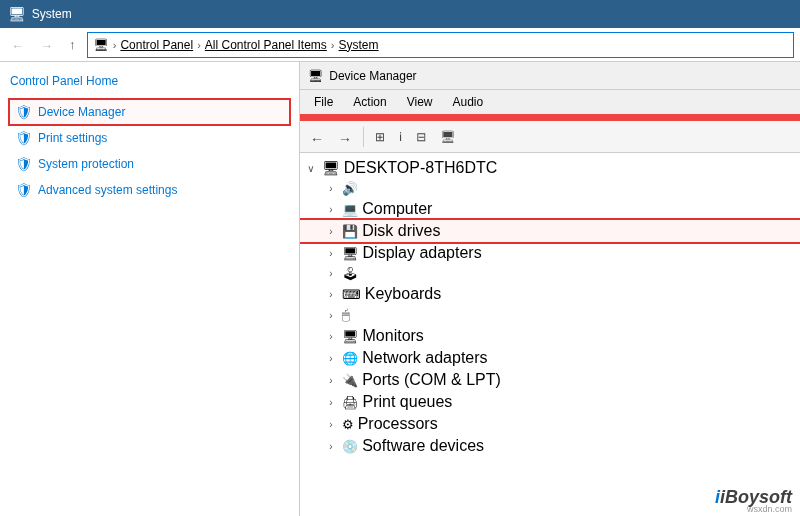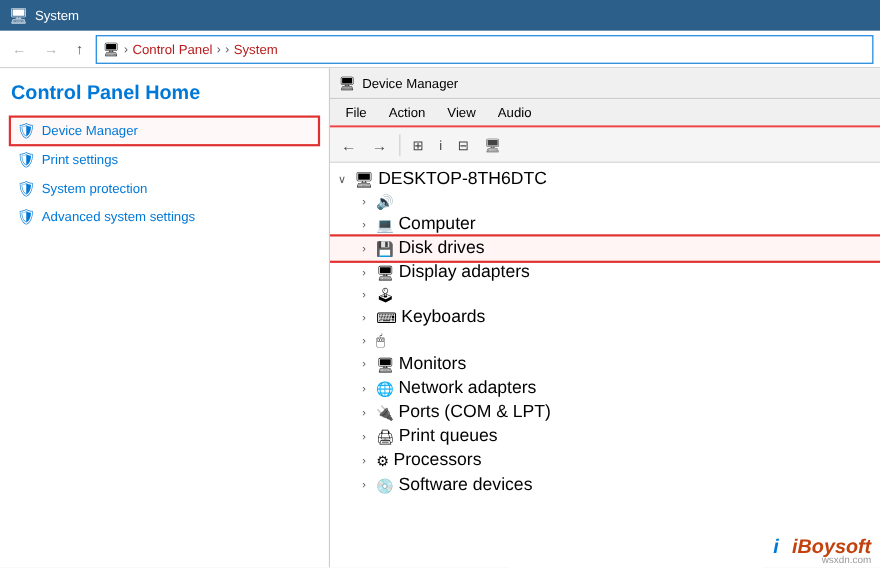--- a/index.html
+++ b/index.html
@@ -44,40 +44,40 @@
       flex: 1;
       border: 1px solid #0078d7;
       padding: 2px 6px;
       height: 26px;
       background: white;
       font-size: 12px;
       color: #000;
       gap: 4px;
     }
     .path-sep { color: #555; font-size: 11px; }
-    .path-segment { color: #b91c1c; cursor: pointer; }
+    .path-segment { color: #000000; cursor: pointer; text-decoration: underline; }
 
     
     .main-layout {
       display: flex;
       height: calc(516px - 62px);
     }
 
     
     .left-panel {
       width: 300px;
       background: white;
       border-right: 1px solid #ccc;
       padding: 12px 10px;
       flex-shrink: 0;
     }
     .panel-title {
       color: #0078d7;
-      font-size: 18px;
-      font-weight: 700;
+      font-size: 12px;
+      font-weight: 400;
       margin-bottom: 12px;
       cursor: pointer;
     }
     .nav-item {
       display: flex;
       align-items: center;
       padding: 4px 6px;
       gap: 6px;
       cursor: pointer;
       color: #0078d7;
@@ -116,21 +116,21 @@
       height: 28px;
     }
     .dm-title-text {
       font-size: 12px;
       font-weight: 400;
     }
     .dm-menubar {
       display: flex;
       gap: 0;
       padding: 2px 4px;
-      border-bottom: 2px solid #ef4444;
+      border-bottom: 7px solid #ef4444;
       background: #f0f0f0;
     }
     .menu-item {
       padding: 3px 10px;
       font-size: 12px;
       cursor: pointer;
     }
 
     .dm-toolbar {
       display: flex;
@@ -198,21 +198,21 @@
     .watermark {
       position: absolute;
       bottom: 8px;
       right: 8px;
       color: #0078d7;
       font-size: 18px;
       font-style: italic;
       font-weight: bold;
     }
     .watermark span.i-letter { color: #0078d7; }
-    .watermark span.boysoft { color: #c2410c; margin-left: 12px; }
+    .watermark span.boysoft { color: #404040; }
 
     .wsxdn {
       position: absolute;
       bottom: 2px;
       right: 8px;
       font-size: 9px;
       color: #999;
     }
   </style>
 </head>
@@ -225,20 +225,21 @@
 
 <div class="address-bar">
   <button class="nav-btn disabled">←</button>
   <button class="nav-btn disabled">→</button>
   <button class="nav-btn">↑</button>
   <div class="address-path">
     <span>🖥</span>
     <span class="path-sep">›</span>
     <span class="path-segment">Control Panel</span>
     <span class="path-sep">›</span>
+    <span class="path-segment">All Control Panel Items</span>
     <span class="path-sep">›</span>
     <span class="path-segment">System</span>
   </div>
 </div>
 
 <div class="main-layout">
 
   <div class="left-panel">
     <div class="panel-title">Control Panel Home</div>
 

